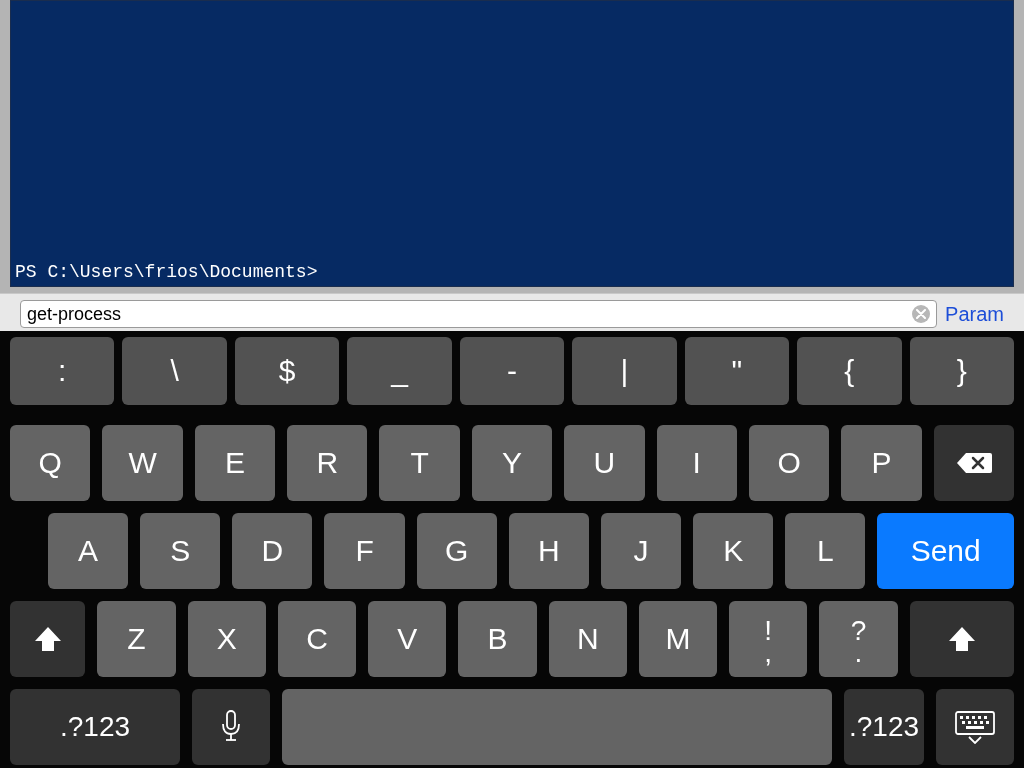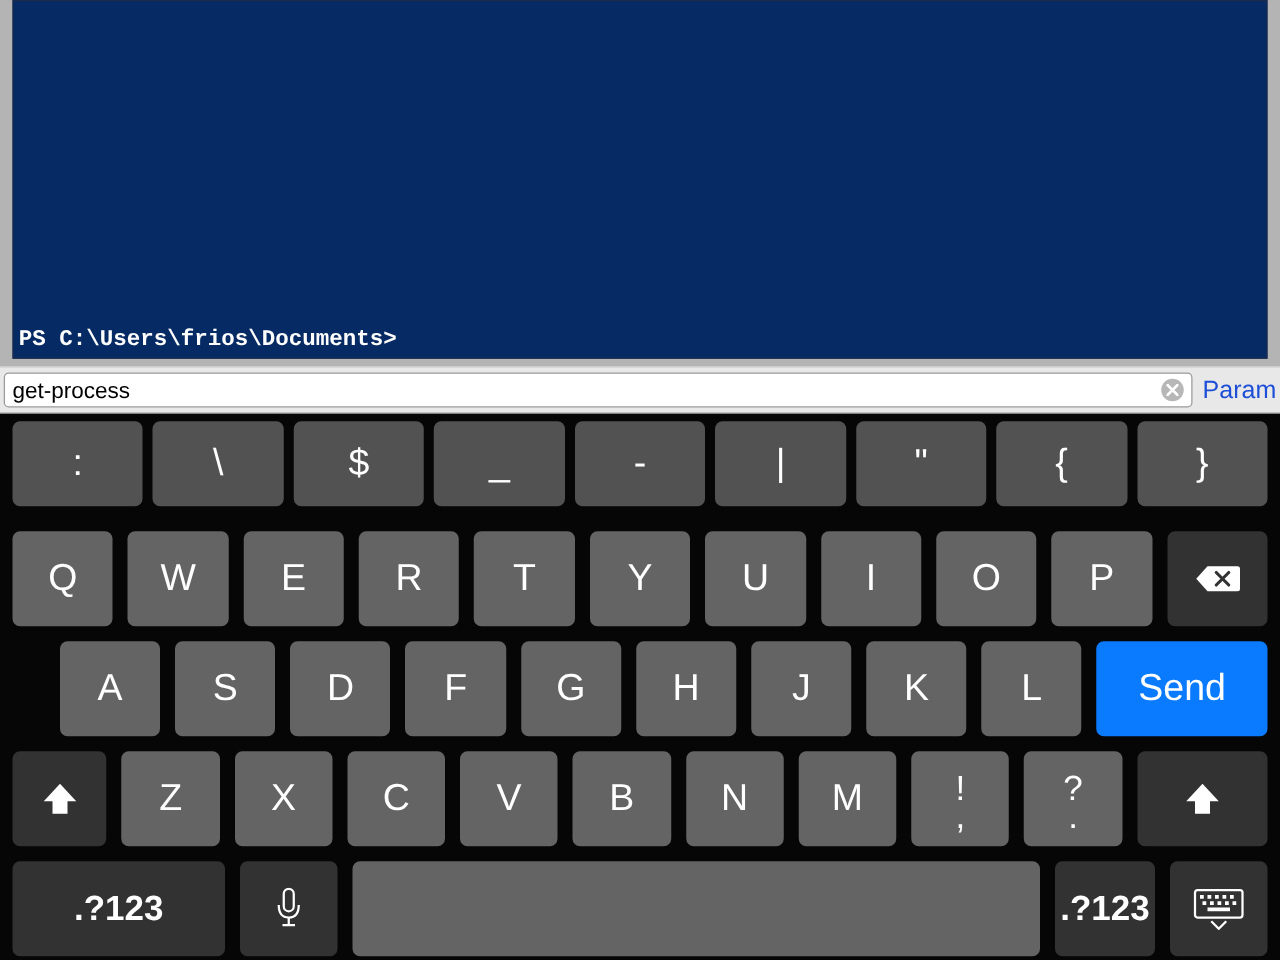--- a/index.html
+++ b/index.html
@@ -6,21 +6,20 @@
   html, body { width: 1024px; height: 768px; overflow: hidden; font-family: -apple-system, "Helvetica Neue", Arial, sans-serif; }
   body { background: #b0b0b0; }
 
   
   .terminal-wrapper {
     position: absolute;
     left: 0; top: 0; right: 0;
     height: 293px;
     background: #b4b4b4;
     padding: 6px;
-    font-weight: bold;
   }
   .terminal {
     position: absolute;
     left: 10px; right: 10px; top: 0; bottom: 6px;
     background: #062a63;
     color: #fff;
     font-family: "Courier New", monospace;
     font-size: 18px;
     border: 1px solid #1a2d4e;
     display: flex;
@@ -36,21 +35,21 @@
   .input-bar {
     position: absolute;
     left: 0; right: 0;
     top: 293px;
     height: 38px;
     background: #e8e8e8;
     border-top: 1px solid #c8c8c8;
     border-bottom: 1px solid #9c9c9c;
     display: flex;
     align-items: center;
-    padding: 3px;
+    padding: 20px;
   }
   .text-input-wrap {
     flex: 1;
     height: 28px;
     background: #fff;
     border: 1px solid #9a9a9a;
     border-radius: 4px;
     display: flex;
     align-items: center;
     padding: 0 6px;
@@ -139,21 +138,21 @@
   .row-z .key-shift { width: 78px; background: #323232; }
   .row-z .key-shift-r { width: 108px; background: #323232; }
 
   .row-bottom {
     display: flex;
     gap: 12px;
     padding: 0 10px;
     height: 76px;
     margin-top: 12px;
   }
-  .row-bottom .key { background: #323232; font-weight: bold; }
+  .row-bottom .key { background: #323232; }
   .key-numlock { width: 170px; font-size: 28px; }
   .key-mic { width: 78px; }
   .key-space { flex: 1; background: #646464 !important; }
   .key-numlock-r { width: 80px; font-size: 28px; }
   .key-hide { width: 78px; }
 
   
   svg { display: block; }
 </style>
 </head>

